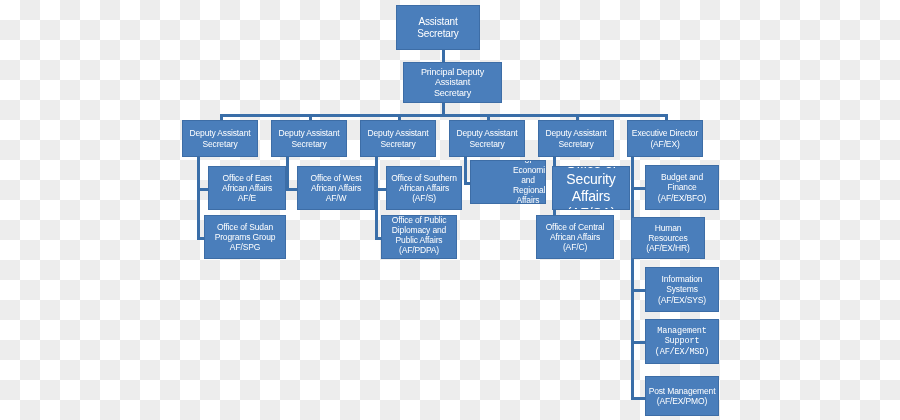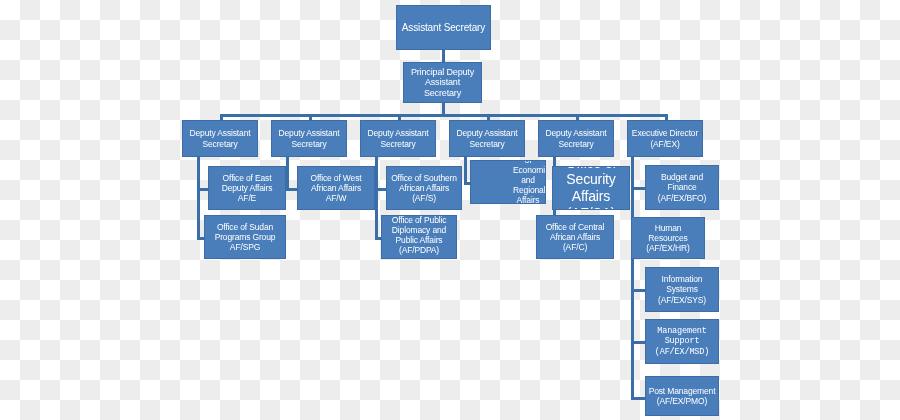--- a/index.html
+++ b/index.html
@@ -90,25 +90,25 @@
   <div class="connector" style="left:553px; top:188px; width:12px; height:3px;"></div>
   <div class="connector" style="left:553px; top:237px; width:12px; height:3px;"></div>
 
   <div class="connector" style="left:631px; top:150px; width:3px; height:250px;"></div>
   <div class="connector" style="left:631px; top:187px; width:14px; height:3px;"></div>
   <div class="connector" style="left:631px; top:237px; width:14px; height:3px;"></div>
   <div class="connector" style="left:631px; top:289px; width:14px; height:3px;"></div>
   <div class="connector" style="left:631px; top:341px; width:14px; height:3px;"></div>
   <div class="connector" style="left:631px; top:397px; width:14px; height:3px;"></div>
 
-  <div class="node" style="left:396px; top:5px; width:95px; height:45px; font-size:10px;">
+  <div class="node" style="left:396px; top:5px; width:84px; height:45px; font-size:10px;">
     <span>Assistant Secretary</span>
   </div>
 
-  <div class="node" style="left:403px; top:62px; width:79px; height:41px; font-size:9px;">
+  <div class="node" style="left:403px; top:62px; width:99px; height:41px; font-size:9px;">
     <span>Principal Deputy
 Assistant
 Secretary</span>
   </div>
 
   <div class="node" style="left:182px; top:120px; width:76px; height:37px; font-size:8.5px;">
     <span>Deputy Assistant
 Secretary</span>
   </div>
   <div class="node" style="left:271px; top:120px; width:76px; height:37px; font-size:8.5px;">
@@ -127,21 +127,21 @@
     <span>Deputy Assistant
 Secretary</span>
   </div>
   <div class="node overflow" style="left:627px; top:120px; width:76px; height:37px; font-size:8.5px;">
     <span>Executive Director
 (AF/EX)</span>
   </div>
 
   <div class="node" style="left:208px; top:166px; width:78px; height:44px; font-size:8.5px;">
     <span>Office of East
-Deputy Affairs
+African Affairs
 AF/E</span>
   </div>
   <div class="node" style="left:204px; top:215px; width:82px; height:44px; font-size:8.5px;">
     <span>Office of Sudan
 Programs Group
 AF/SPG</span>
   </div>
 
   <div class="node" style="left:297px; top:166px; width:78px; height:44px; font-size:8.5px;">
     <span>Office of West

